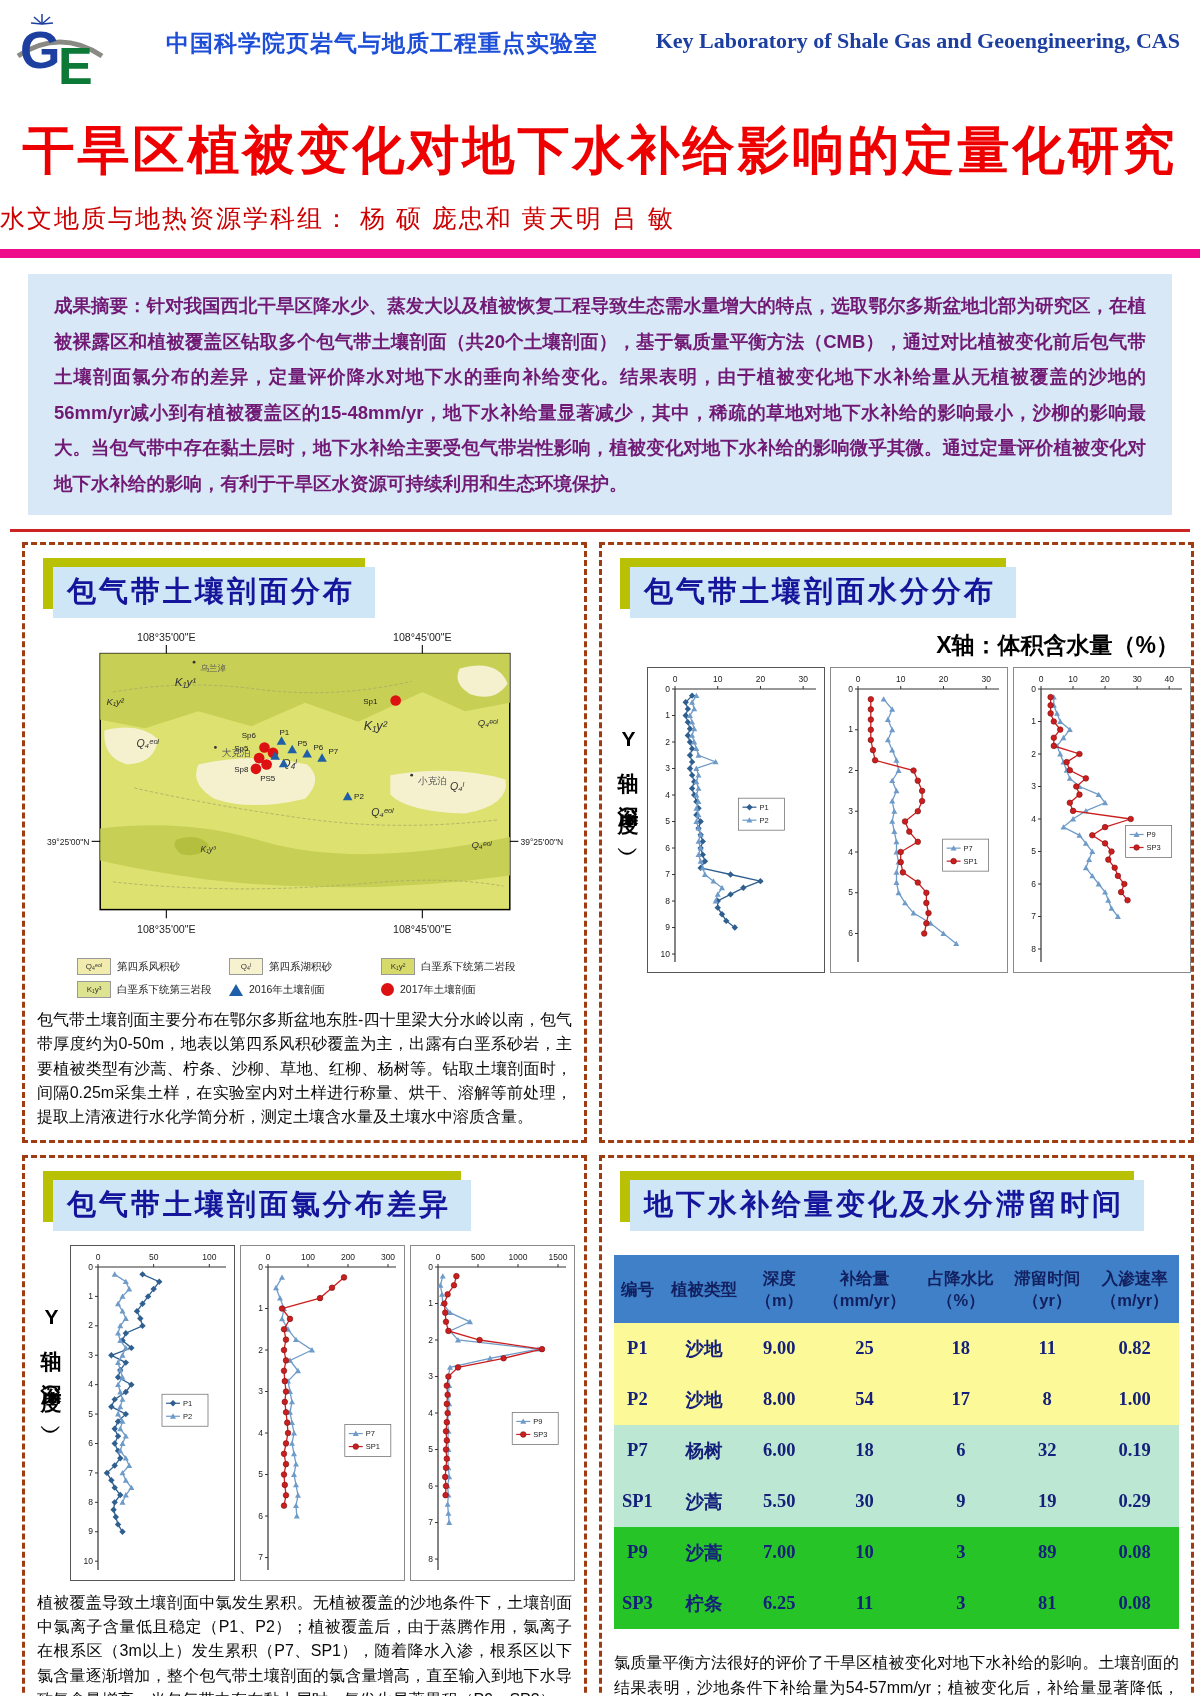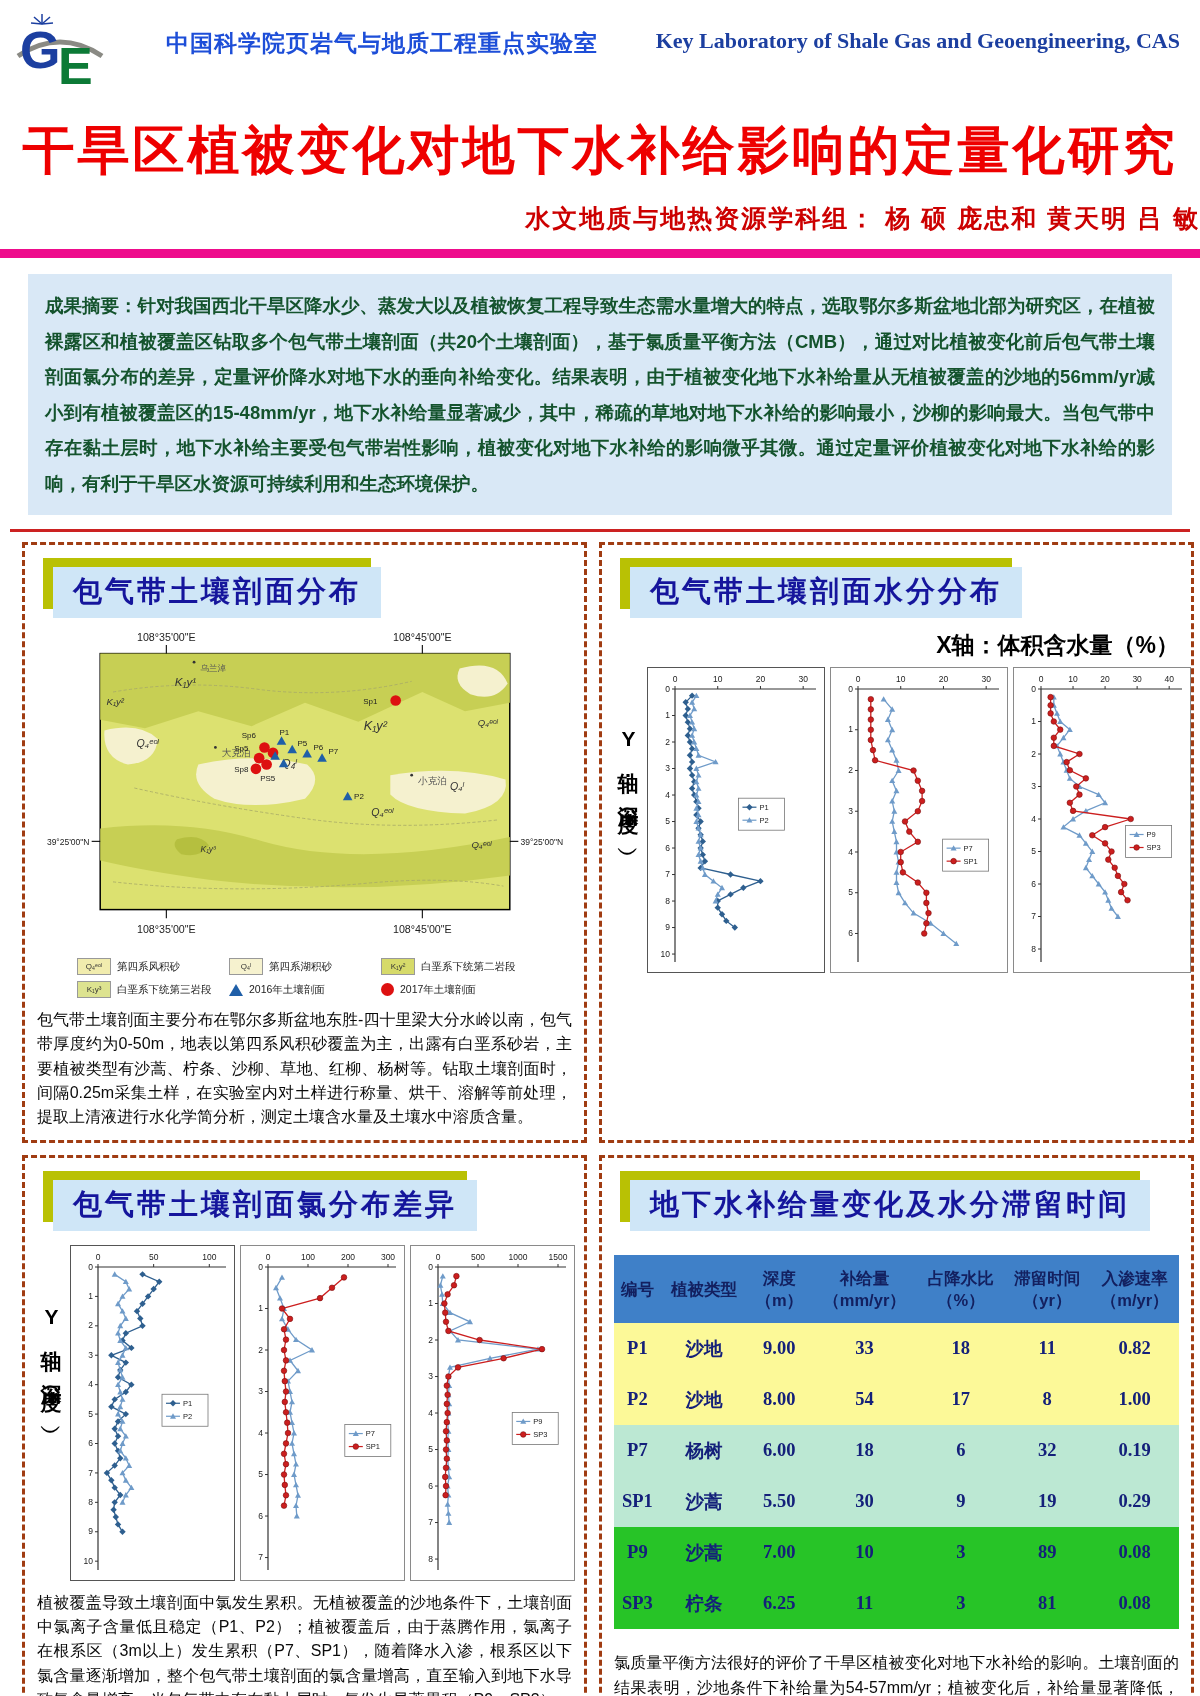--- a/index.html
+++ b/index.html
@@ -2,27 +2,27 @@
 <html><head>
 <meta charset="utf-8">
 <style>
   html,body{margin:0;padding:0;background:#fff;}
   body{width:1200px;min-height:1696px;font-family:"Liberation Sans","DejaVu Sans",sans-serif;color:#111;position:relative;}
   .header{display:flex;align-items:flex-start;padding:10px 14px 0 14px;height:88px;}
   .logo{width:92px;height:80px;flex:0 0 auto;}
   .lab-cn{font-size:23px;font-weight:bold;color:#1d4ed8;margin:18px 0 0 60px;letter-spacing:1px;}
   .lab-en{font-family:"Liberation Serif","DejaVu Serif",serif;font-size:22px;font-weight:bold;color:#1c3fa0;margin:18px 6px 0 auto;}
   .main-title{text-align:center;color:#ee0000;font-size:52px;font-weight:900;letter-spacing:3px;margin:18px 0 4px 0;}
-  .authors{text-align:right;color:#cc0000;font-size:25px;font-weight:bold;margin:16px 0 14px 0;letter-spacing:2px;}
+  .authors{text-align:left;color:#cc0000;font-size:25px;font-weight:normal;margin:16px 0 14px 0;letter-spacing:2px;}
   .pink-bar{height:9px;background:#ee0c8c;margin:0;}
-  .abstract{background:#d9e8f6;margin:16px 28px 14px 28px;padding:14px 17px;color:#14532d;font-size:18.5px;font-weight:bold;line-height:1.92;text-align:justify;}
+  .abstract{background:#d9e8f6;margin:16px 28px 14px 28px;padding:14px 26px;color:#701a75;font-size:18.5px;font-weight:bold;line-height:1.92;text-align:justify;}
   .red-line{border:none;border-top:3px solid #cc2222;margin:6px 10px 10px 10px;}
   .panels{display:grid;grid-template-columns:565px 595px;gap:12px;margin:0 14px 0 22px;}
   .panel{border:3px dashed #a03c12;padding:8px 12px 10px 12px;background:#fff;}
-  .banner{display:inline-block;background:#cfe6f7;color:#15159c;font-size:29px;font-weight:bold;letter-spacing:3px;padding:5px 20px 6px 20px;margin:14px 0 10px 16px;box-shadow:-10px -9px 0 0 #b9c104;}
+  .banner{display:inline-block;background:#cfe6f7;color:#15159c;font-size:29px;font-weight:bold;letter-spacing:3px;padding:5px 20px 6px 14px;margin:14px 0 10px 16px;box-shadow:-10px -9px 0 0 #b9c104;}
   .subtitle{text-align:right;font-size:23px;font-weight:bold;color:#000;margin:2px 0 6px 40px;}
   .charts-row{display:flex;align-items:flex-start;gap:5px;margin-top:4px;}
   .y-axis-label{writing-mode:vertical-rl;text-orientation:upright;font-size:21px;font-weight:bold;letter-spacing:6px;margin-top:60px;color:#000;flex:0 0 auto;}
   .chart{background:#fff;border:1px solid #8a8a8a;flex:0 0 auto;}
   .chart.noborder{border:1px solid #555;}
   .panel-text{font-size:16px;line-height:1.52;text-align:justify;margin-top:10px;color:#0a0a0a;}
   .map-wrap{text-align:center;}
   .map-legend{display:grid;grid-template-columns:1fr 1fr 1.25fr;gap:6px 4px;margin:6px 6px 2px 40px;}
   .legend-item{display:flex;align-items:center;gap:6px;font-size:10.5px;color:#222;}
   .sw-patch{display:inline-flex;align-items:center;justify-content:center;width:32px;height:15px;border:1px solid #999;font-size:8px;color:#333;flex:0 0 auto;}
@@ -810,21 +810,21 @@
 （yr）</th>
             <th>入渗速率
 （m/yr）</th>
           </tr>
         </thead>
         <tbody>
           <tr class="band-yellow">
             <td>P1</td>
             <td>沙地</td>
             <td>9.00</td>
-            <td>33</td>
+            <td>25</td>
             <td>18</td>
             <td>11</td>
             <td>0.82</td>
           </tr>
           <tr class="band-yellow">
             <td>P2</td>
             <td>沙地</td>
             <td>8.00</td>
             <td>54</td>
             <td>17</td>

